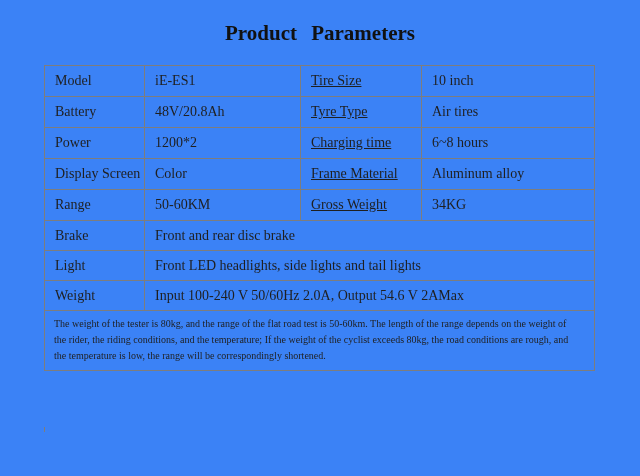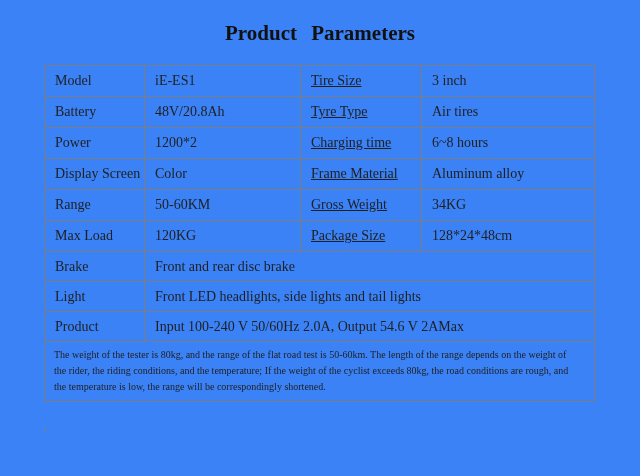--- a/index.html
+++ b/index.html
@@ -82,21 +82,21 @@
       <col style="width:100px">
       <col style="width:156px">
       <col style="width:121px">
       <col style="width:173px">
     </colgroup>
     <tbody>
       <tr class="quad">
         <td class="lbl">Model</td>
         <td class="val">iE-ES1</td>
         <td class="lbl3">Tire Size</td>
-        <td class="val">3 inch</td>
+        <td class="val">10 inch</td>
       </tr>
       <tr class="quad">
         <td class="lbl">Battery</td>
         <td class="val">48V/20.8Ah</td>
         <td class="lbl3">Tyre Type</td>
         <td class="val">Air tires</td>
       </tr>
       <tr class="quad">
         <td class="lbl">Power</td>
         <td class="val">1200*2</td>
@@ -108,37 +108,31 @@
         <td class="val">Color</td>
         <td class="lbl3">Frame Material</td>
         <td class="val">Aluminum alloy</td>
       </tr>
       <tr class="quad">
         <td class="lbl">Range</td>
         <td class="val low">50-60KM</td>
         <td class="lbl3">Gross Weight</td>
         <td class="val low">34KG</td>
       </tr>
-      <tr class="quad">
-        <td class="lbl">Max Load</td>
-        <td class="val">120KG</td>
-        <td class="lbl3">Package Size</td>
-        <td class="val">128*24*48cm</td>
-      </tr>
 
       <tr class="span-row">
         <td class="lbl">Brake</td>
         <td class="val" colspan="3">Front and rear disc brake</td>
       </tr>
       <tr class="span-row">
         <td class="lbl">Light</td>
         <td class="val" colspan="3">Front LED headlights, side lights and tail lights</td>
       </tr>
       <tr class="span-row">
-        <td class="lbl">Product</td>
+        <td class="lbl">Weight</td>
         <td class="val" colspan="3">Input 100-240 V 50/60Hz 2.0A, Output 54.6 V 2AMax</td>
       </tr>
 
       <tr class="note-row">
         <td colspan="4">The weight of the tester is 80kg, and the range of the flat road test is 50-60km. The length of the range depends on the weight of the rider, the riding conditions, and the temperature; If the weight of the cyclist exceeds 80kg, the road conditions are rough, and the temperature is low, the range will be correspondingly shortened.</td>
       </tr>
     </tbody>
   </table>
 
   <div class="tail"></div>

